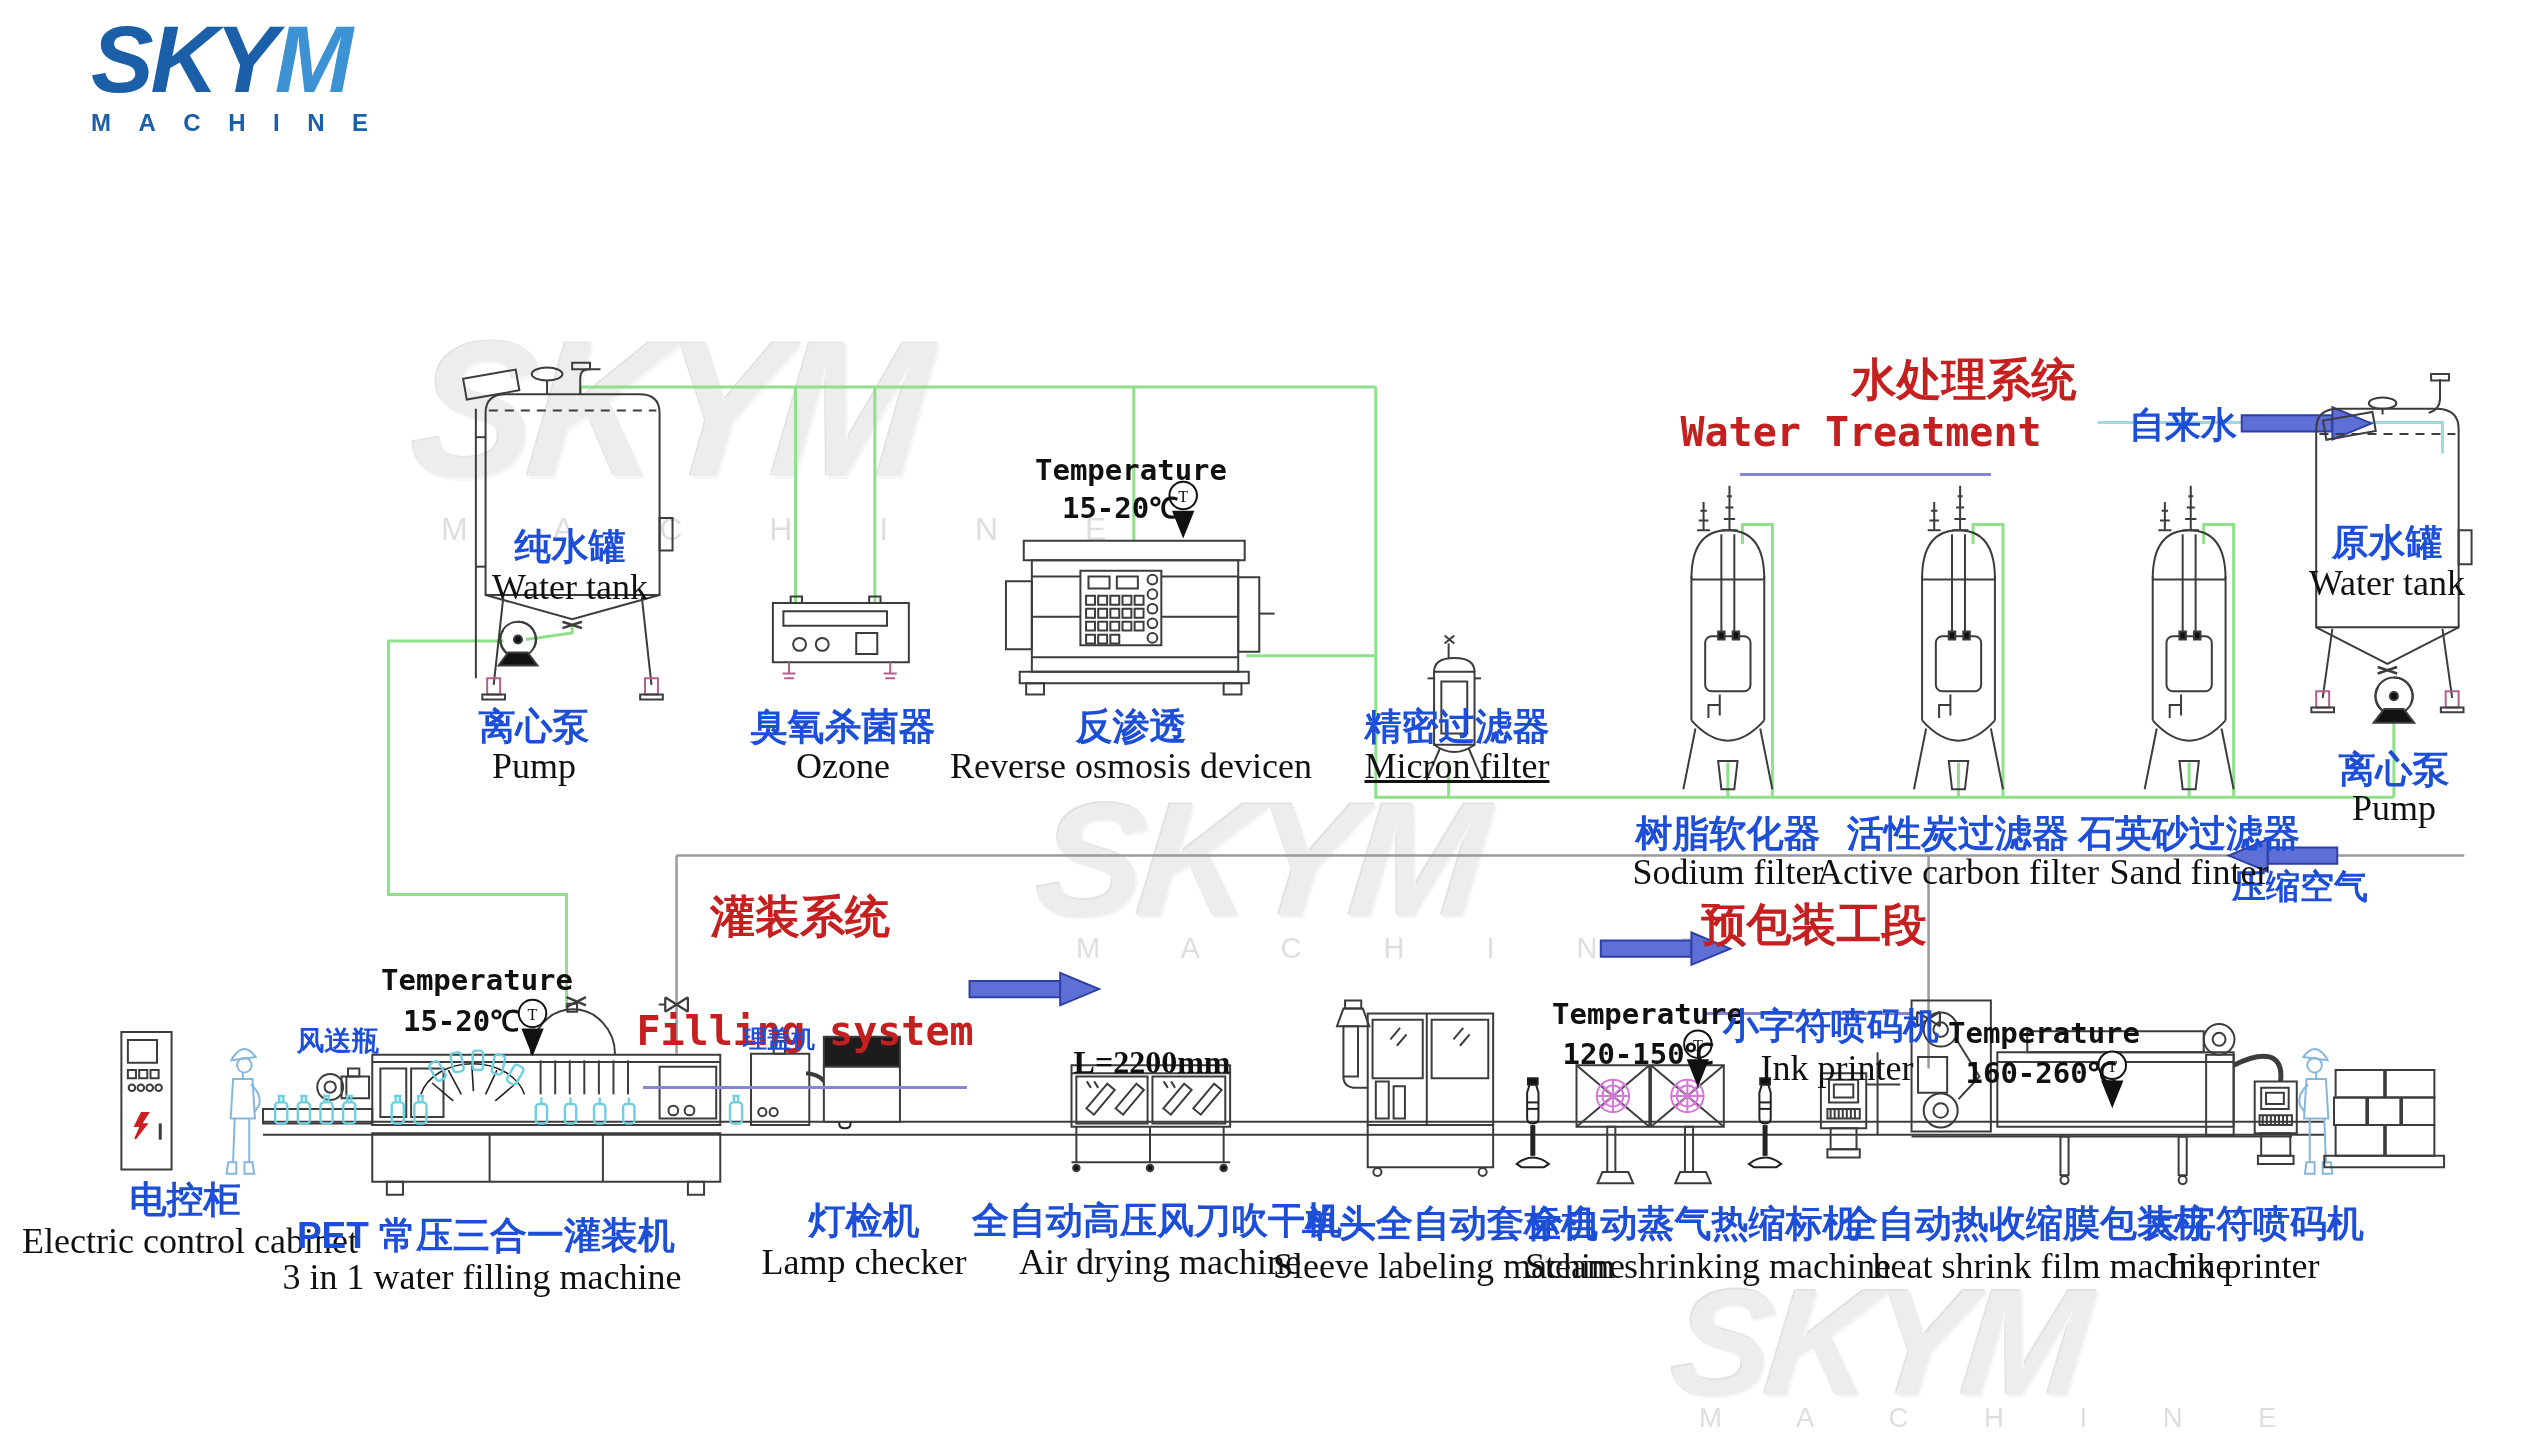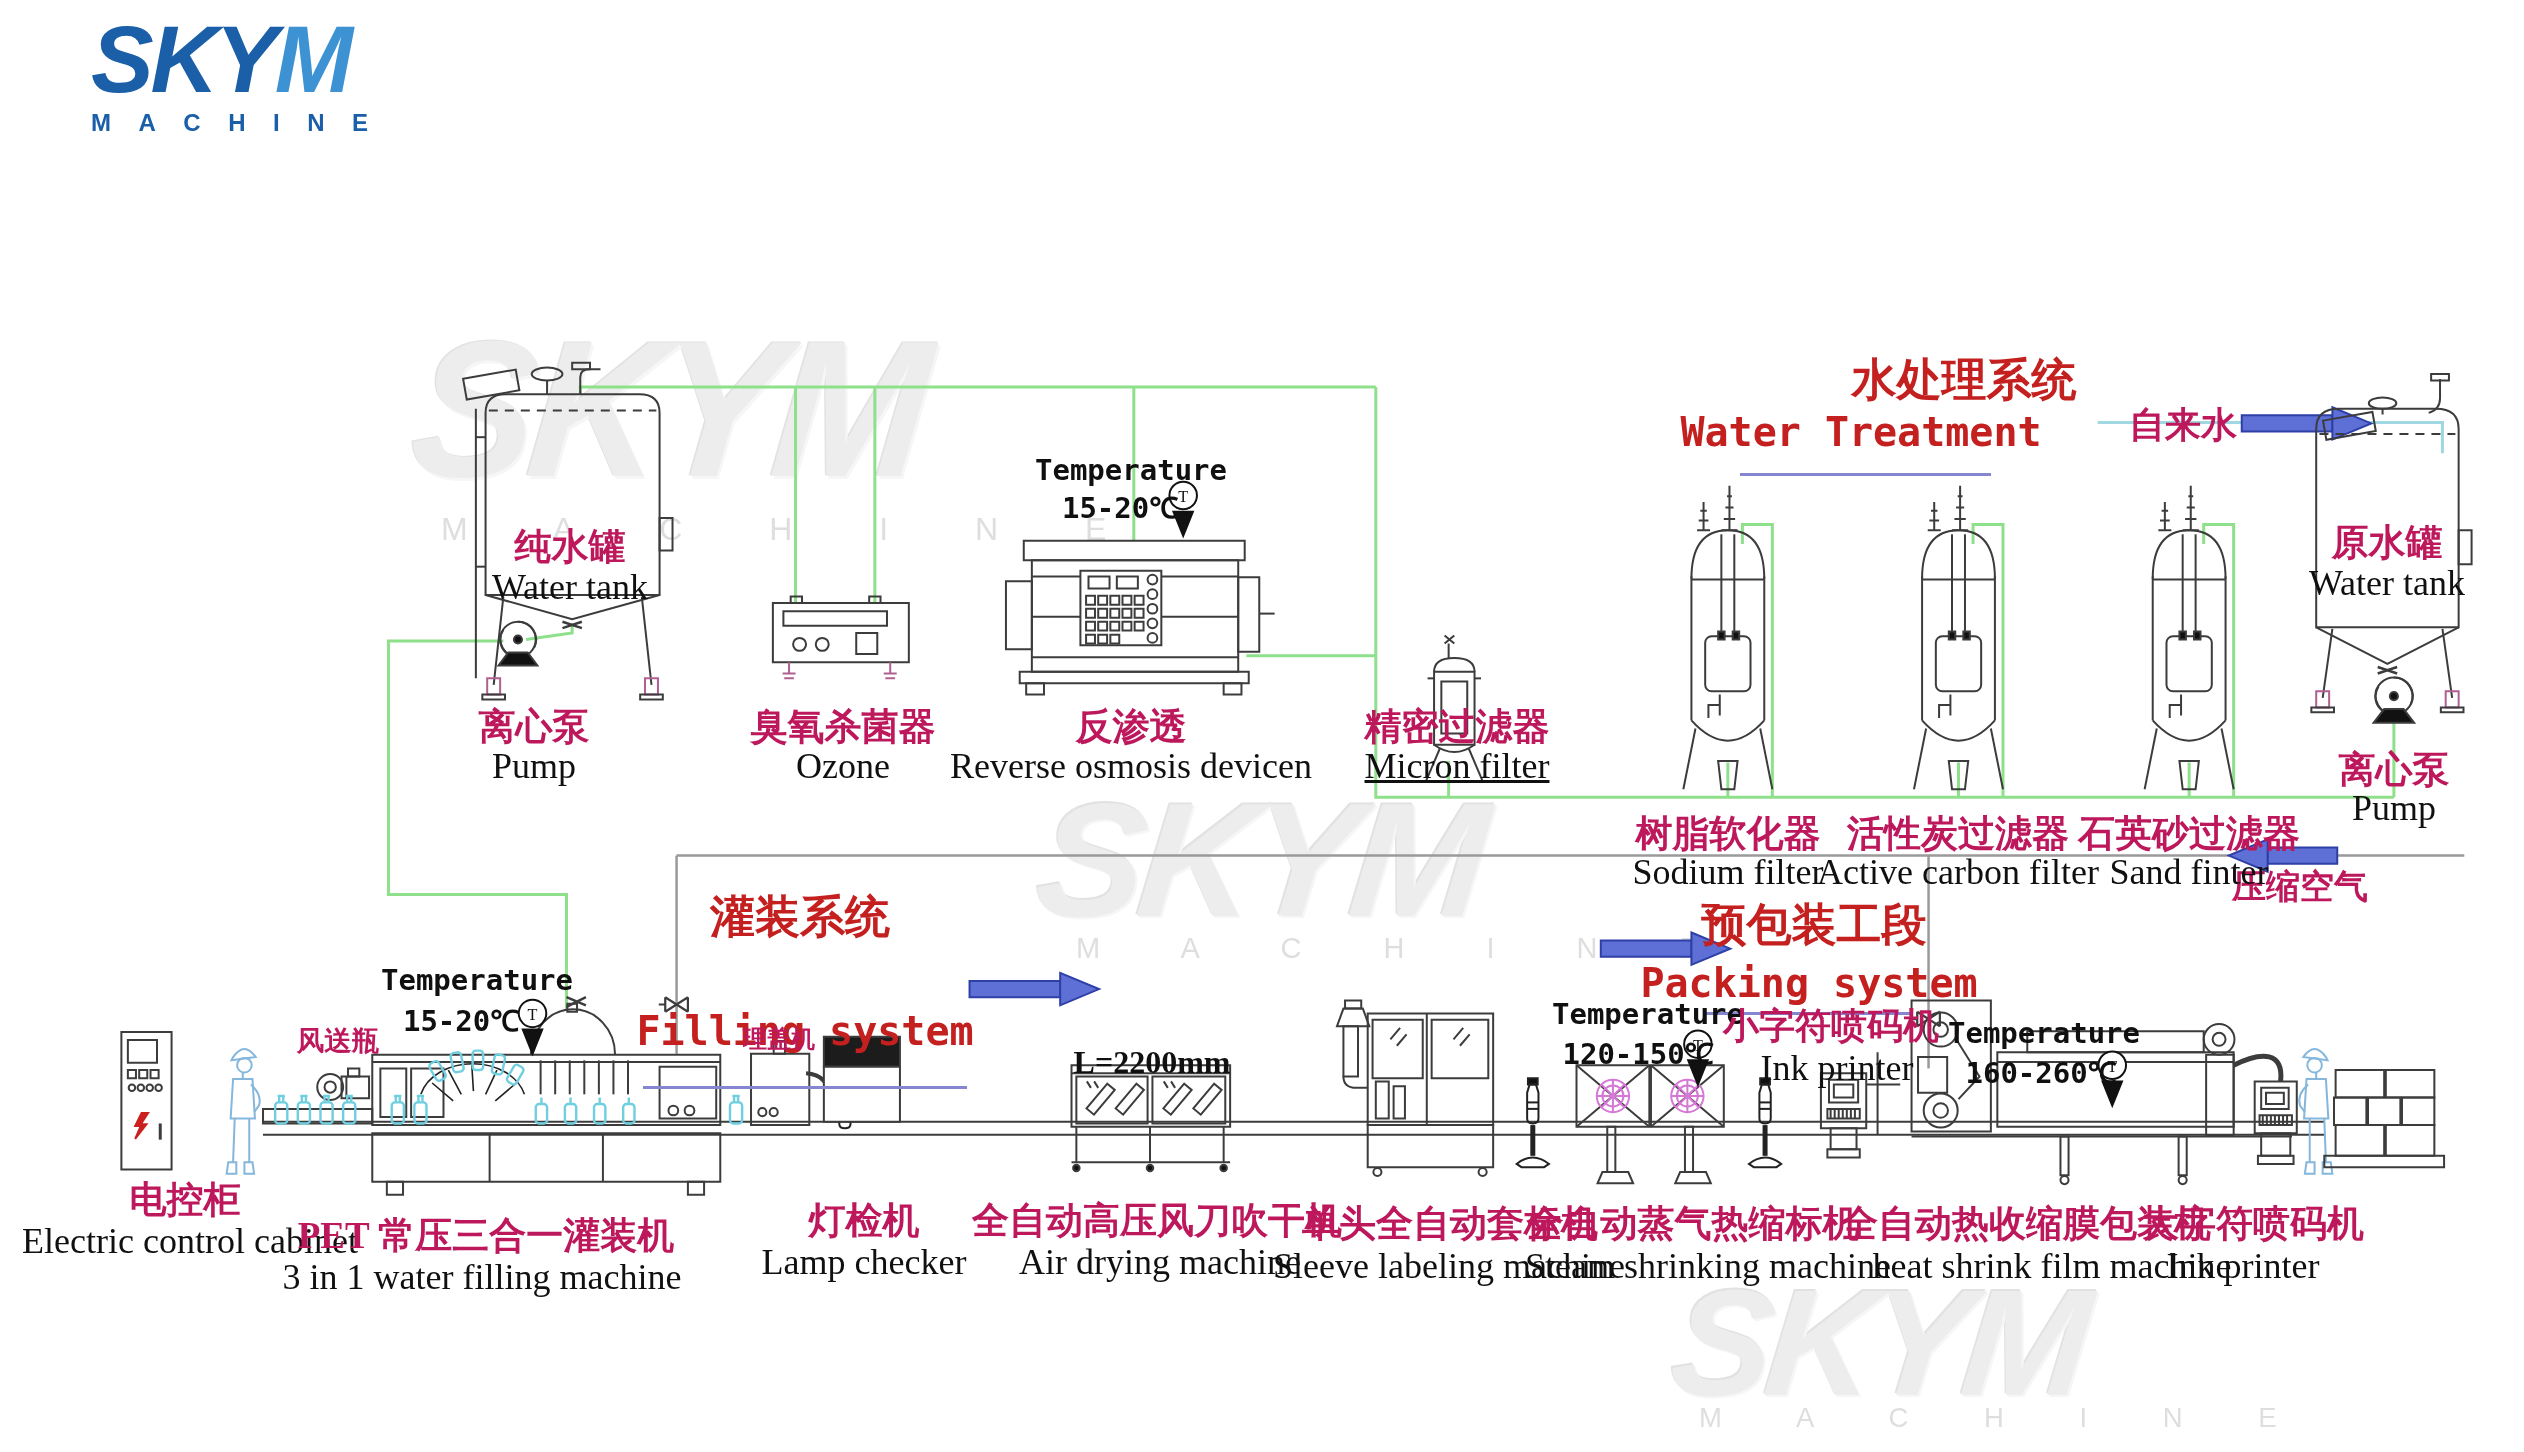--- a/index.html
+++ b/index.html
@@ -14,22 +14,22 @@
       white-space:nowrap;}
   
   .logo-main{font-weight:bold;font-style:italic;font-size:94px;letter-spacing:-3.2px;
       font-family:"Liberation Sans",sans-serif;line-height:1;}
   .logo-dark{color:#1a5fa8;} .logo-light{color:#3d92d3;}
   .logo-sub{color:#1a5fa8;font-size:24px;letter-spacing:27.5px;font-weight:bold;margin-top:1.6px;}
   
   .page-title{z-index:2;color:#3b6bc7;font-size:63px;white-space:nowrap;
       font-family:"Liberation Sans",sans-serif;}
   
-  .zh{z-index:2;color:#be185d;font-weight:bold;white-space:nowrap;transform:translateX(-50%);
-      font-size:37px;font-family:Liberation Serif, serif;}
+  .zh{z-index:2;color:#1d4ed8;font-weight:bold;white-space:nowrap;transform:translateX(-50%);
+      font-size:37px;font-family:Liberation Sans, sans-serif;}
   .en{z-index:2;color:#101010;white-space:nowrap;transform:translateX(-50%);
       font-size:36px;font-family:"Liberation Serif",serif;}
   .zh-s{font-size:27.5px;} 
   .red-zh{z-index:2;color:#c4201f;font-weight:bold;font-size:45px;white-space:nowrap;
       transform:translateX(-50%);font-family:"Liberation Sans",sans-serif;}
   .red-en{z-index:2;color:#c4201f;font-weight:bold;font-size:40px;white-space:nowrap;
       transform:translateX(-50%);font-family:"DejaVu Sans Mono",monospace;}
   .temp{z-index:2;color:#101010;font-size:29px;white-space:nowrap;transform:translateX(-50%);
       font-family:"DejaVu Sans Mono",monospace;font-weight:bold;}
   .dim{z-index:2;color:#101010;font-size:32px;font-weight:bold;white-space:nowrap;
@@ -636,21 +636,20 @@
 
   <div class="abs red-zh" style="left:1964px;top:350px;">水处理系统</div>
   <div class="abs red-en" style="left:1861px;top:409px;">Water Treatment</div>
   <div class="underline" style="left:1740px;top:473px;width:251px;"></div>
 
   <div class="abs red-zh" style="left:800px;top:887px;">灌装系统</div>
   <div class="abs red-en" style="left:805px;top:1008px;">Filling system</div>
   <div class="underline" style="left:643px;top:1086px;width:324px;"></div>
 
   <div class="abs red-zh" style="left:1814px;top:895px;">预包装工段</div>
-  <div class="abs red-en" style="left:1809px;top:960px;">Packing system</div>
   <div class="underline" style="left:1703px;top:1012px;width:210px;"></div>
 
   <div class="abs zh" style="left:2183px;top:401px;font-size:36px;">自来水</div>
   <div class="abs zh" style="left:2300px;top:864px;font-size:34px;">压缩空气</div>
 
   <div class="abs zh" style="left:570px;top:522px;">纯水罐</div>
   <div class="abs en" style="left:570px;top:566px;">Water tank</div>
 
   <div class="abs zh" style="left:534px;top:702px;">离心泵</div>
   <div class="abs en" style="left:534px;top:745px;">Pump</div>

